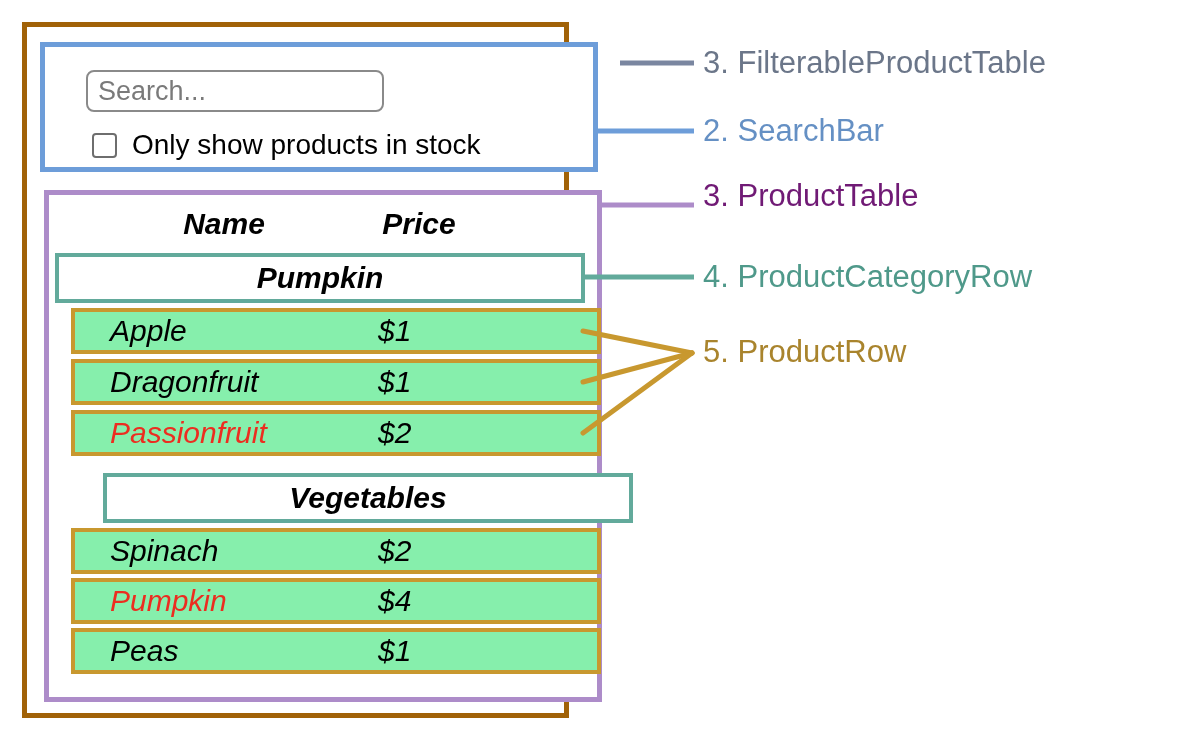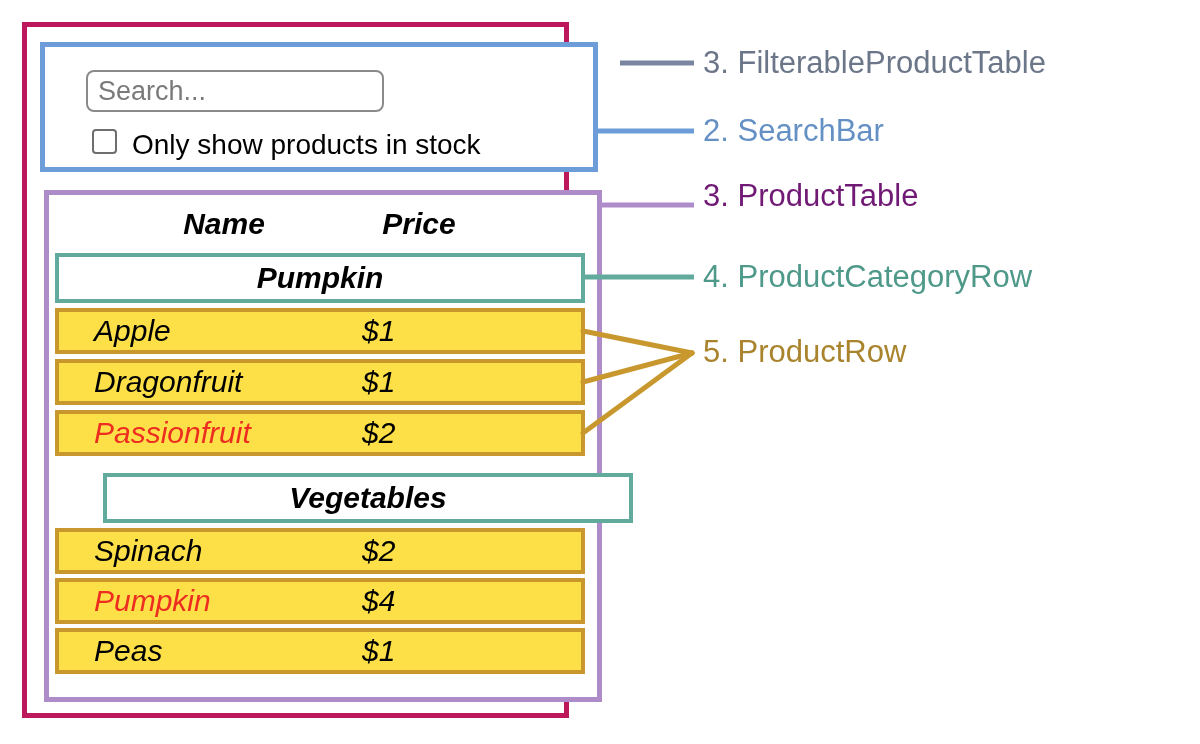--- a/index.html
+++ b/index.html
@@ -2,50 +2,50 @@
 <html><head>
 <meta charset="utf-8">
 <style>
   html,body{margin:0;padding:0;background:#fff;}
   .canvas{
     position:relative;width:1200px;height:744px;background:#ffffff;overflow:hidden;
     font-family:"Liberation Sans", sans-serif;
   }
   .box{position:absolute;box-sizing:border-box;background:#fff;}
   
-  .outer-box{left:22px;top:22px;width:547px;height:696px;border:5px solid #be185d;padding-left:44px;}
+  .outer-box{left:22px;top:22px;width:547px;height:696px;border:5px solid #a16207;padding-left:44px;}
   
   .search-box{left:40px;top:42px;width:558px;height:130px;border:5px solid #6d9dd9;}
   .search-input{
     position:absolute;left:41px;top:23px;width:298px;height:42px;box-sizing:border-box;
     border:2px solid #8a8a8a;border-radius:8px;font-family:"Liberation Sans",sans-serif;
     font-size:27px;color:#333;padding:0 10px;outline:none;
   }
   .search-input::placeholder{color:#7a7a7a;opacity:1;}
-  .checkbox-row{position:absolute;left:47px;top:82px;display:flex;}
+  .checkbox-row{position:absolute;left:47px;top:82px;display:flex;align-items:center;}
   .checkbox{
     width:25px;height:25px;box-sizing:border-box;border:2px solid #6e6e6e;border-radius:4px;
     background:#fff;flex:0 0 auto;
   }
   .checkbox-label{margin-left:15px;font-size:28px;color:#000;white-space:nowrap;}
   
   .table-box{left:44px;top:190px;width:558px;height:512px;border:5px solid #ad8cc9;}
   .th{position:absolute;top:12px;font-size:30px;font-weight:bold;color:#000;text-align:center;}
   .th-name{left:60px;width:230px;}
   .th-price{left:270px;width:200px;}
   
   .cat-row{
     position:absolute;left:6px;width:530px;height:50px;box-sizing:border-box;
     border:4px solid #62aa9b;background:#fff;display:flex;align-items:center;justify-content:center;
     font-size:30px;font-weight:bold;color:#000;
   }
   
   .prod-row{
-    position:absolute;left:6px;width:530px;height:46px;box-sizing:border-box;
-    border:4px solid #c8982f;background:#fde047;
+    position:absolute;left:22px;width:530px;height:46px;box-sizing:border-box;
+    border:4px solid #c8982f;background:#86efac;
   }
   .cell-name{position:absolute;left:35px;top:0;height:38px;line-height:38px;font-size:30px;color:#000;white-space:nowrap;}
   .cell-price{position:absolute;left:303px;top:0;height:38px;line-height:38px;font-size:30px;color:#000;white-space:nowrap;}
   .oos{color:#ec2d20;}
   
   .connectors{position:absolute;left:0;top:0;width:1200px;height:744px;pointer-events:none;}
   
   .legend-item{position:absolute;left:703px;height:40px;line-height:40px;font-size:31px;font-weight:500;white-space:nowrap;}
   .lg1{top:43px;color:#6b7689;}
   .lg2{top:111px;color:#6590c4;}

